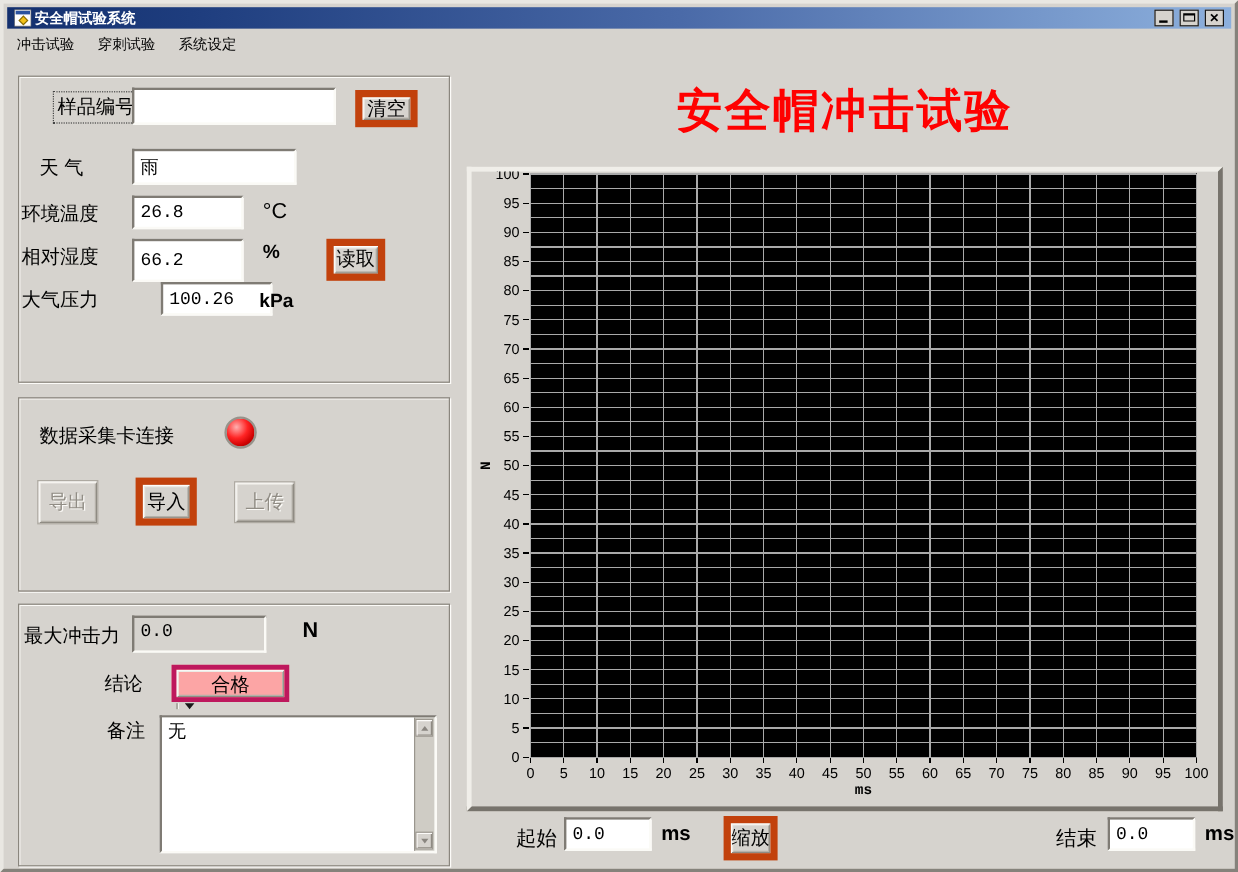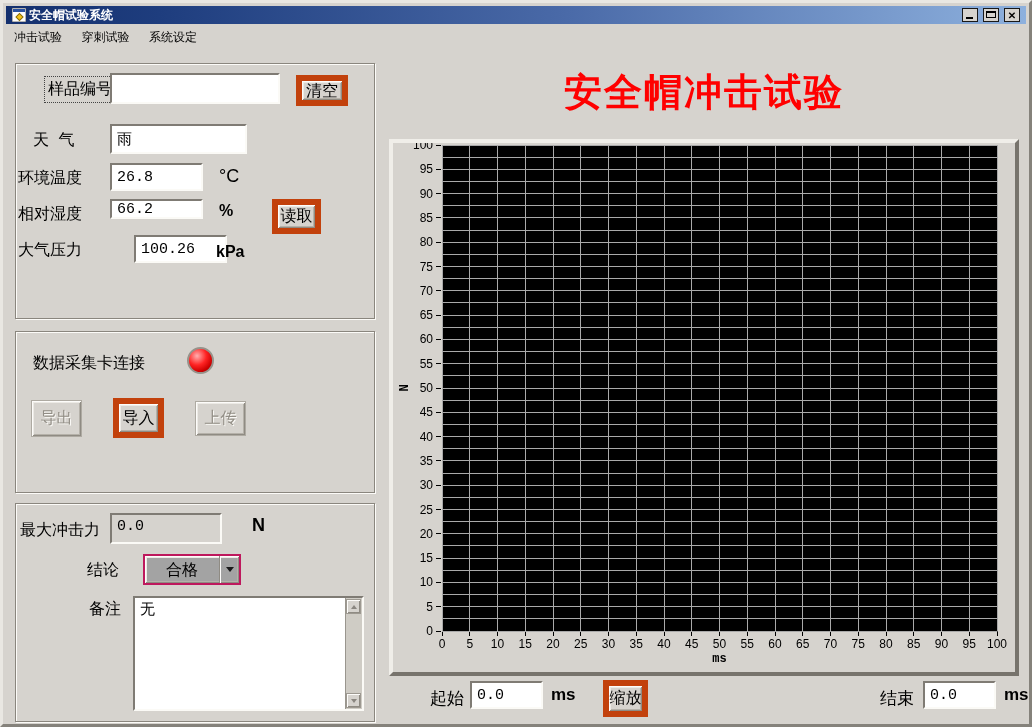--- a/index.html
+++ b/index.html
@@ -38,23 +38,23 @@
   .btn{position:absolute;background:#d6d3ce;border:6px solid #c2410c;
     box-shadow:inset 1px 1px 0 #fdfcfa, inset -1px -1px 0 #8f8b83,
                inset 2px 2px 0 #eceae5, inset -2px -2px 0 #b5b1a9;
     font-size:16px;color:#000;padding:0;font-family:inherit;cursor:default;}
   .btn.disabled{border:1px solid #aeaaa2;color:#918d85;text-shadow:1px 1px 0 #fbfaf7;}
   
   .led{position:absolute;width:27px;height:27px;border-radius:50%;
     border:2px solid #97938b;
     background:radial-gradient(circle at 35% 30%,#ffb0b0 0%,#ff2424 42%,#cf0202 70%,#7e0000 100%);}
   
-  .combo{position:absolute;display:flex;background:#a3a3a3;border:2px solid #be185d;
+  .combo{position:absolute;display:flex;background:#fca5a5;border:4px solid #be185d;
     box-shadow:inset 1px 1px 0 #fdfcfa, inset -1px -1px 0 #8f8b83,
-               inset 2px 2px 0 #eceae5, inset -2px -2px 0 #b5b1a9;}
+               inset 2px 2px 0 #eceae5, inset -2px -2px 0 #b5b1a9;flex-direction:column;}
   .combo-text{flex:1;text-align:center;font-size:16px;line-height:28px;color:#000;}
   .combo-arrow{width:20px;display:flex;align-items:center;justify-content:center;
     border-left:1px solid #8f8b83;box-shadow:inset 1px 0 0 #fdfcfa;}
   .tri-down{width:0;height:0;border-left:4px solid transparent;border-right:4px solid transparent;border-top:5px solid #1a1a1a;}
   
   .remark-wrap{position:absolute;background:#fff;border:2px solid;
     border-color:#7f7b74 #fbfaf6 #fbfaf6 #7f7b74;display:flex;}
   .remark-wrap textarea{flex:1;border:none;resize:none;outline:none;background:#fff;
     font-size:15px;font-family:inherit;padding:2px 5px;overflow:hidden;color:#000;}
   .sb{width:17px;background:#cfccc5;border-left:1px solid #9a968e;position:relative;}
@@ -95,29 +95,29 @@
     <span class="menuitem">穿刺试验</span>
     <span class="menuitem">系统设定</span>
   </div>
 
   <div class="groupbox" style="left:12px;top:60px;width:360px;height:256px;"></div>
 
   <span class="lbl dotted" style="left:16px;top:73px;margin-left:25px;">样品编号</span>
   <input class="field" style="left: 107px; top: 70px; width: 170px; height: 31px;" value="">
   <button class="btn" style="left:293px;top:72px;width:52px;height:31px;">清空</button>
 
-  <span class="lbl" style="left:30px;top:127px;font-family:Liberation Mono, monospace;">天 气</span>
+  <span class="lbl" style="left:30px;top:127px;">天 气</span>
   <input class="field" style="left: 107px; top: 121px; width: 137px; height: 30px;" value="雨">
 
   <span class="lbl" style="left:15px;top:165px;">环境温度</span>
   <input class="field" style="left: 107px; top: 160px; width: 93px; height: 28px;" value="26.8">
   <span class="unit" style="left:216px;top:163px;font-weight:normal;font-size:18px;">°C</span>
 
   <span class="lbl" style="left:15px;top:201px;">相对湿度</span>
-  <input class="field" style="left: 107px; top: 196px; width: 93px; height: 20px;" value="66.2">
+  <input class="field" style="left: 107px; top: 196px; width: 93px; height: 36px;" value="66.2">
   <span class="unit" style="left:216px;top:199px;">%</span>
   <button class="btn" style="left:269px;top:196px;width:49px;height:35px;">读取</button>
 
   <span class="lbl" style="left:15px;top:237px;">大气压力</span>
   <input class="field" style="left: 107px; top: 232px; width: 93px; height: 28px; margin-left: 24px;" value="100.26">
   <span class="unit" style="left:213px;top:240px;">kPa</span>
 
   <div class="groupbox" style="left:12px;top:328px;width:360px;height:162px;"></div>
 
   <span class="lbl" style="left:30px;top:350px;">数据采集卡连接</span>

